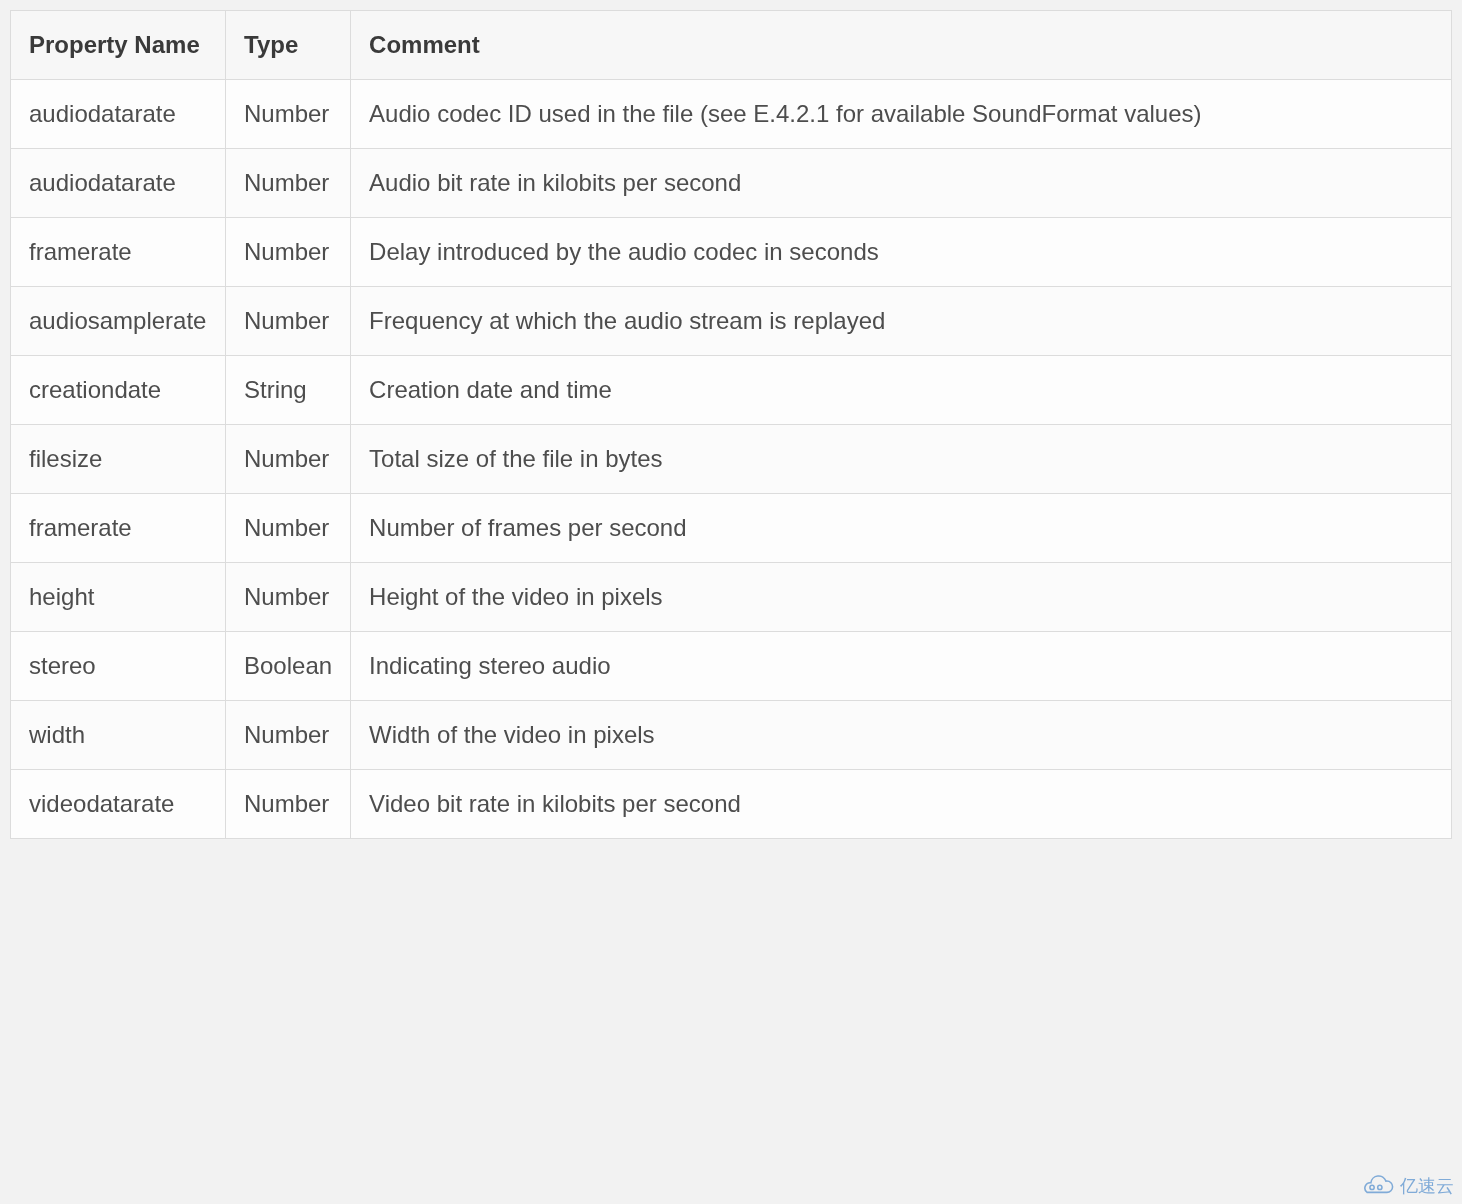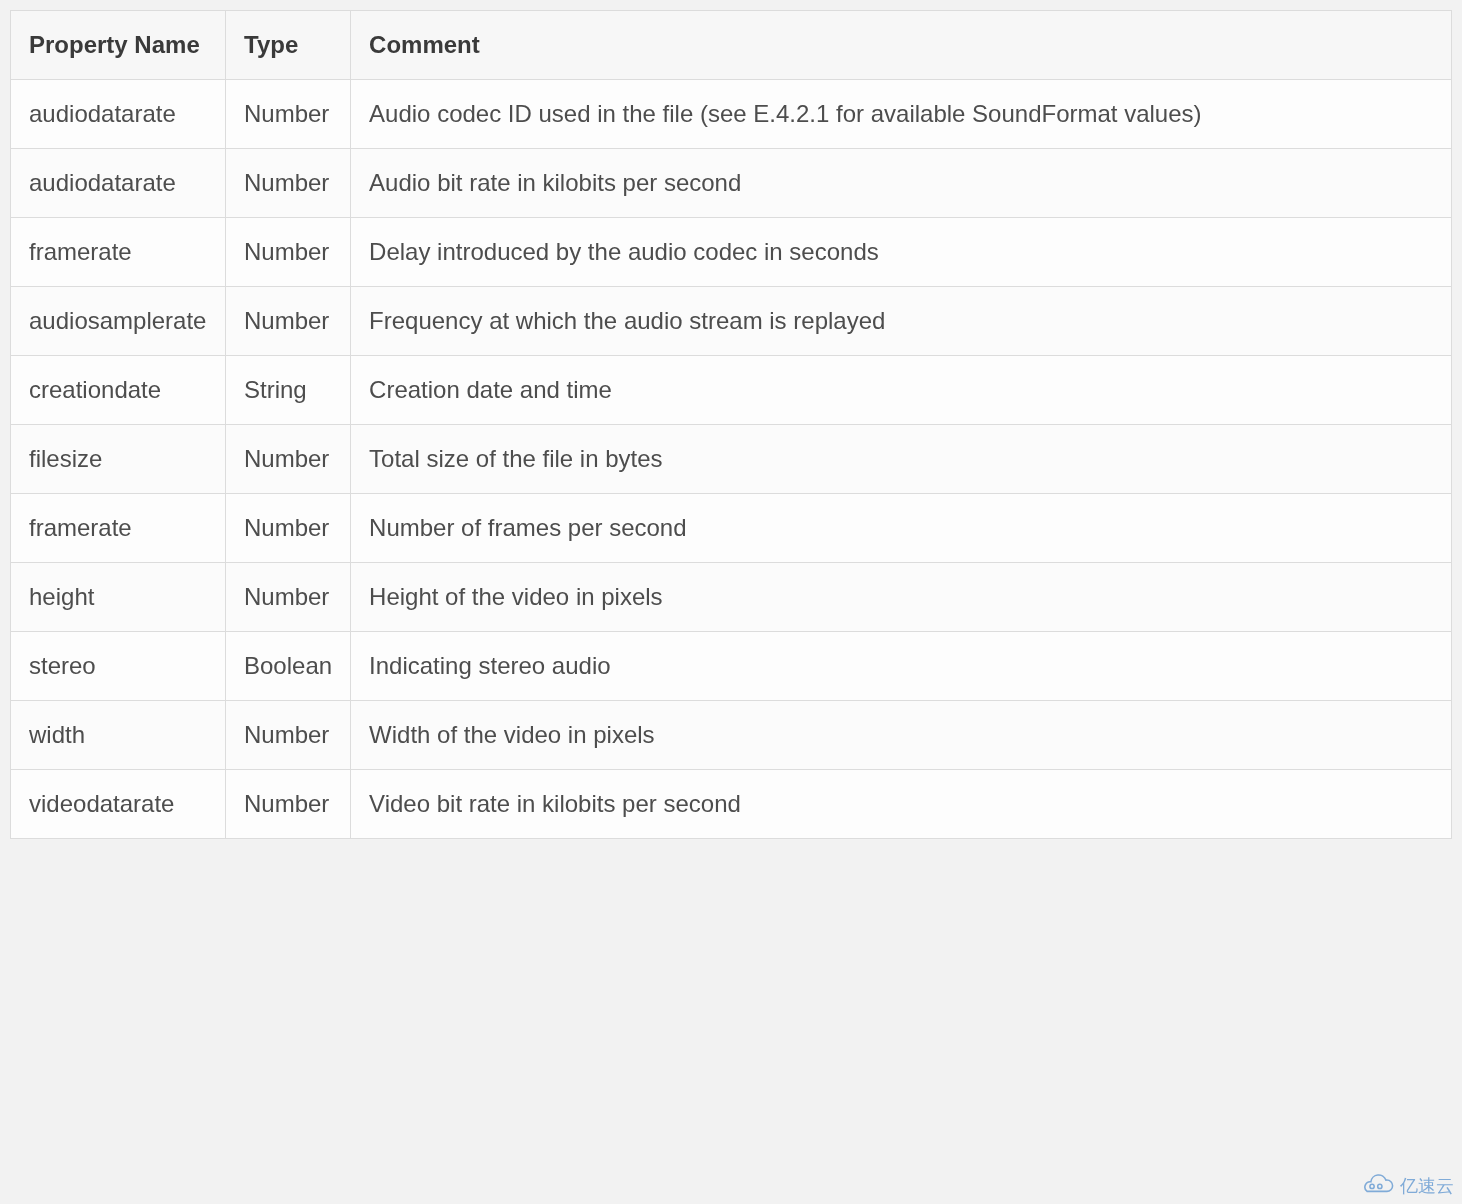--- a/index.html
+++ b/index.html
@@ -46,21 +46,21 @@
   
   col.c-prop { width: 215px; }
   col.c-type { width: 125px; }
   col.c-comment { width: auto; }
 
   .watermark {
     position: fixed;
     right: 8px;
     bottom: 6px;
     display: flex;
-    align-items: flex-start;
+    align-items: center;
     gap: 6px;
     font-size: 18px;
     color: #7aa7d6;
     font-weight: 500;
     opacity: 0.95;
     user-select: none;
     pointer-events: none;
   }
   .watermark .cloud-icon { display: inline-flex; }
   .watermark .cloud-icon svg { width: 34px; height: 22px; }

